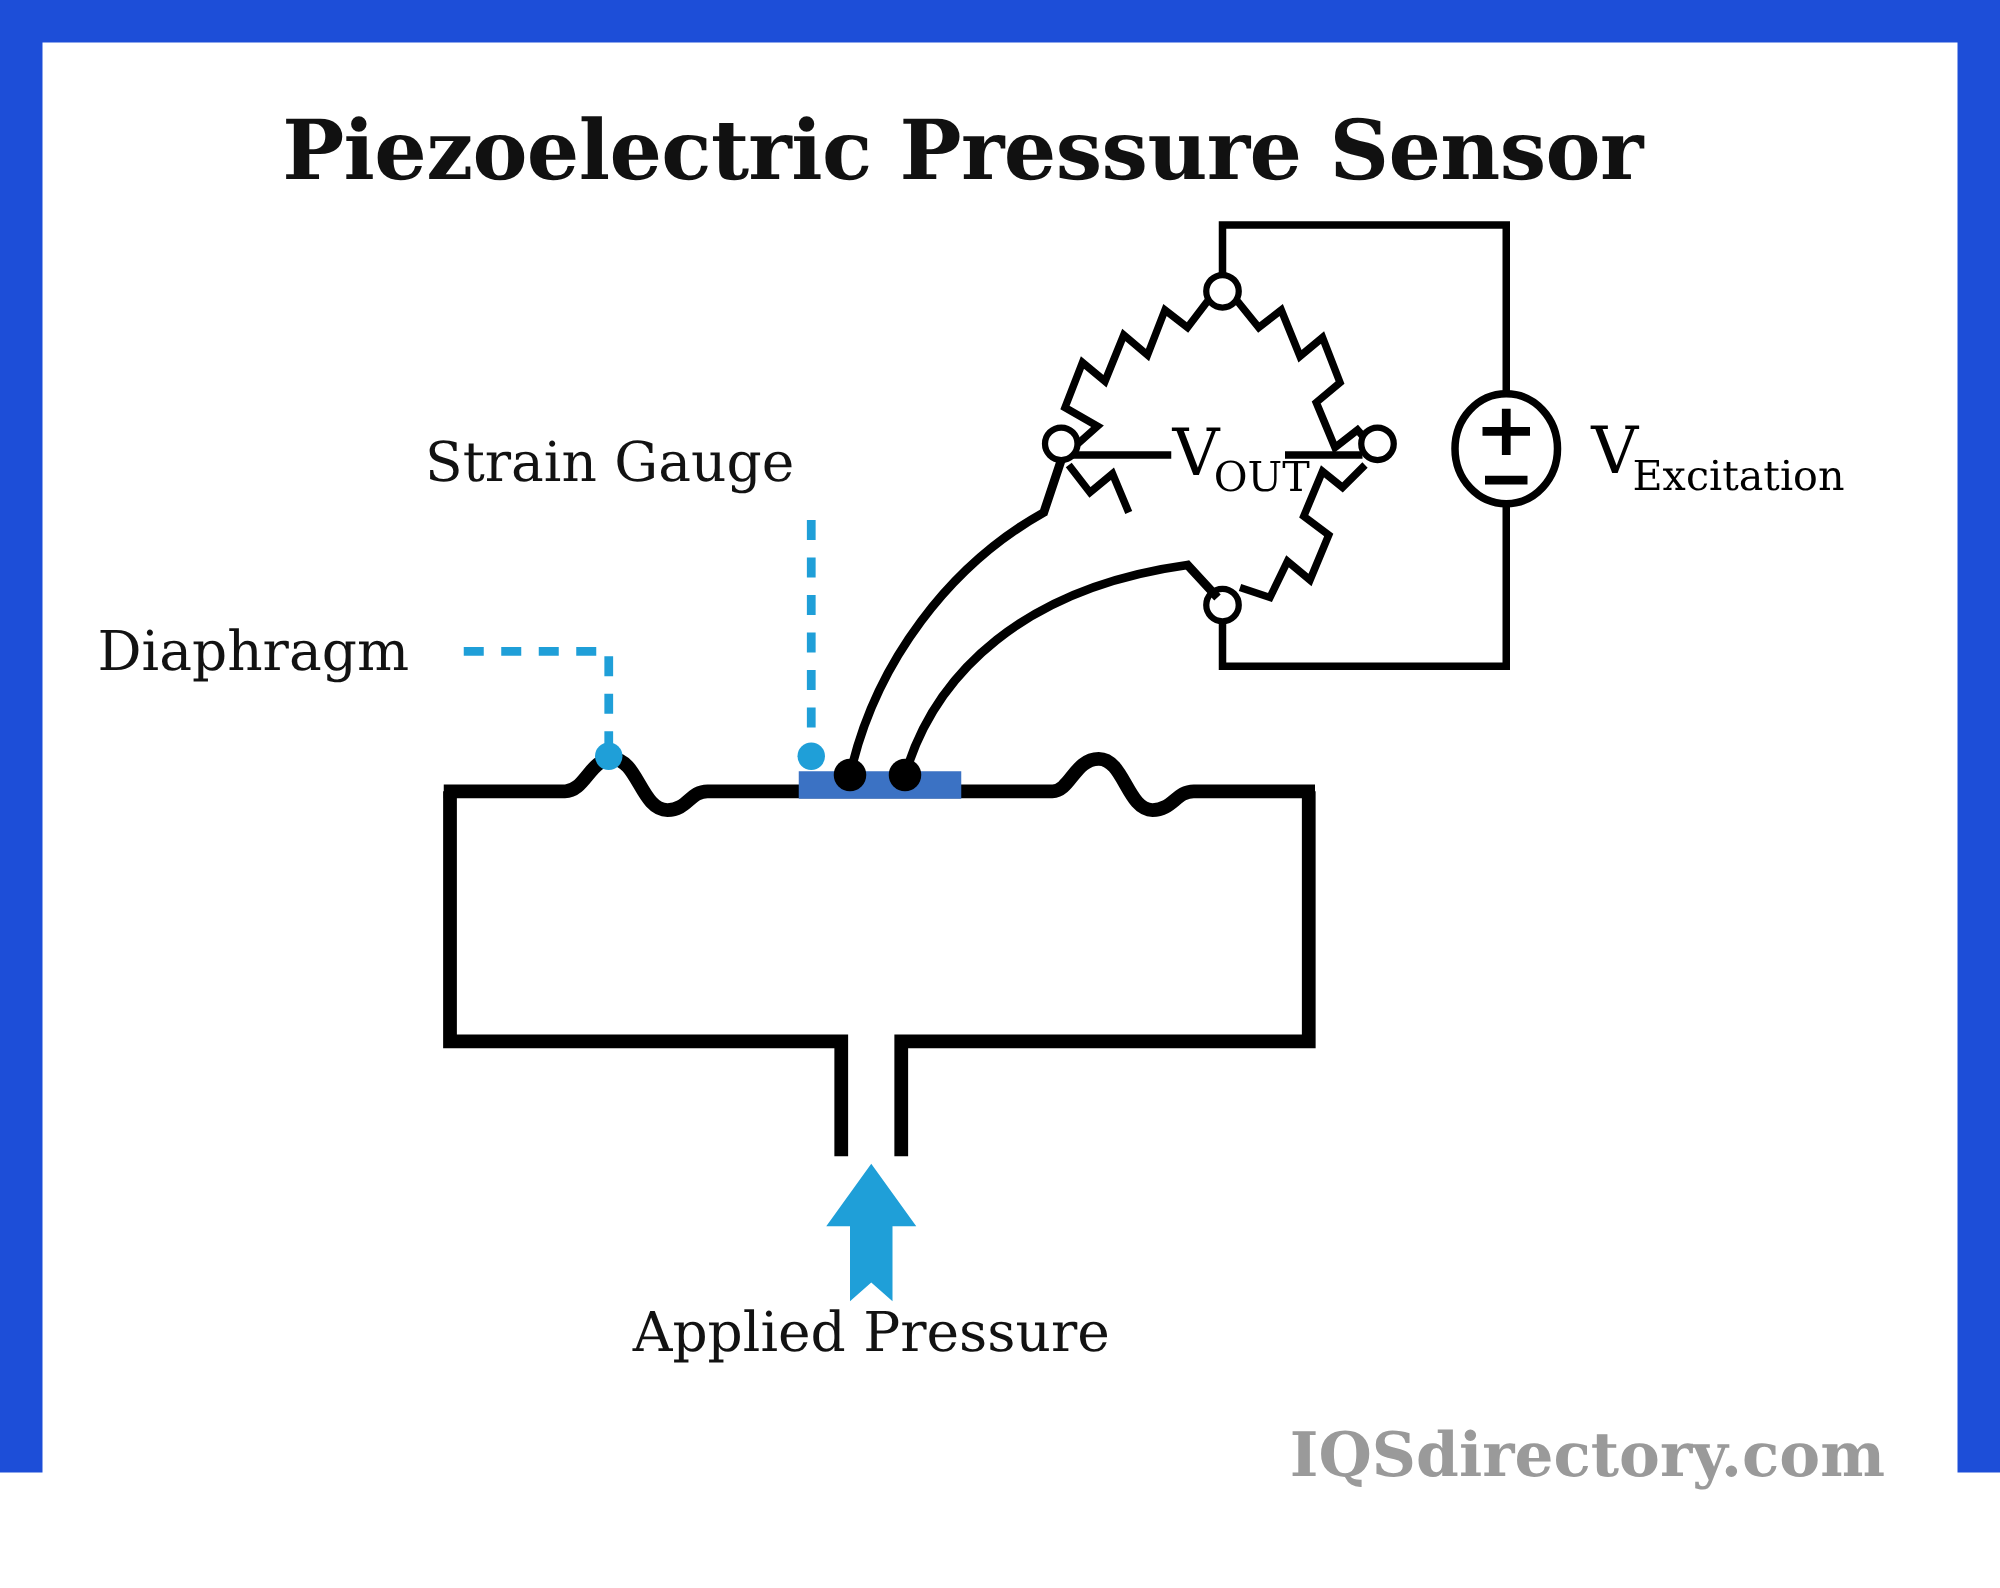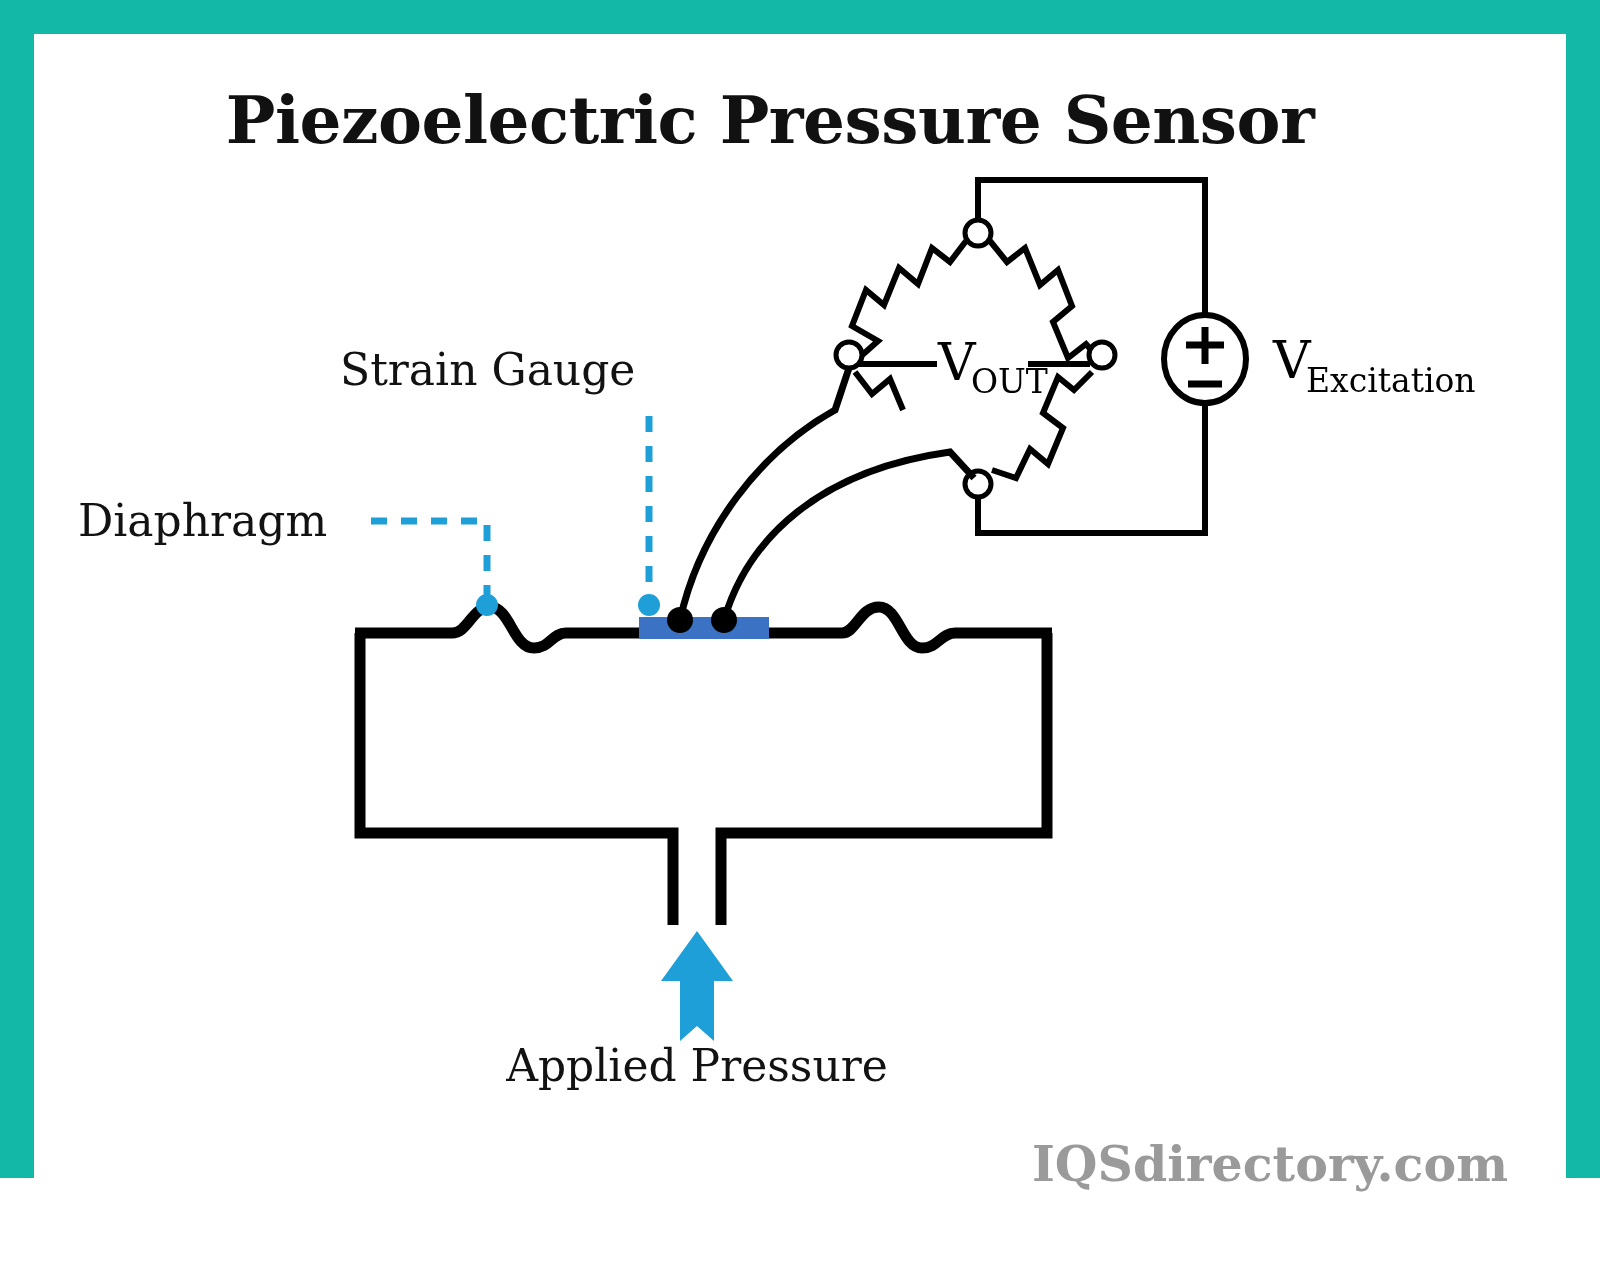--- a/index.html
+++ b/index.html
@@ -10,21 +10,21 @@
   body {
     width: 1600px;
     height: 1270px;
     font-family: "DejaVu Serif", serif;
     overflow: hidden;
   }
   #figure-root {
     position: relative;
     width: 1600px;
     height: 1178px;
-    background: #14b8a6;
+    background: #1d4ed8;
     box-sizing: border-box;
   }
   #canvas {
     position: absolute;
     left: 34px;
     top: 34px;
     width: 1532px;
     height: 1202px;
     background: #ffffff;
   }

